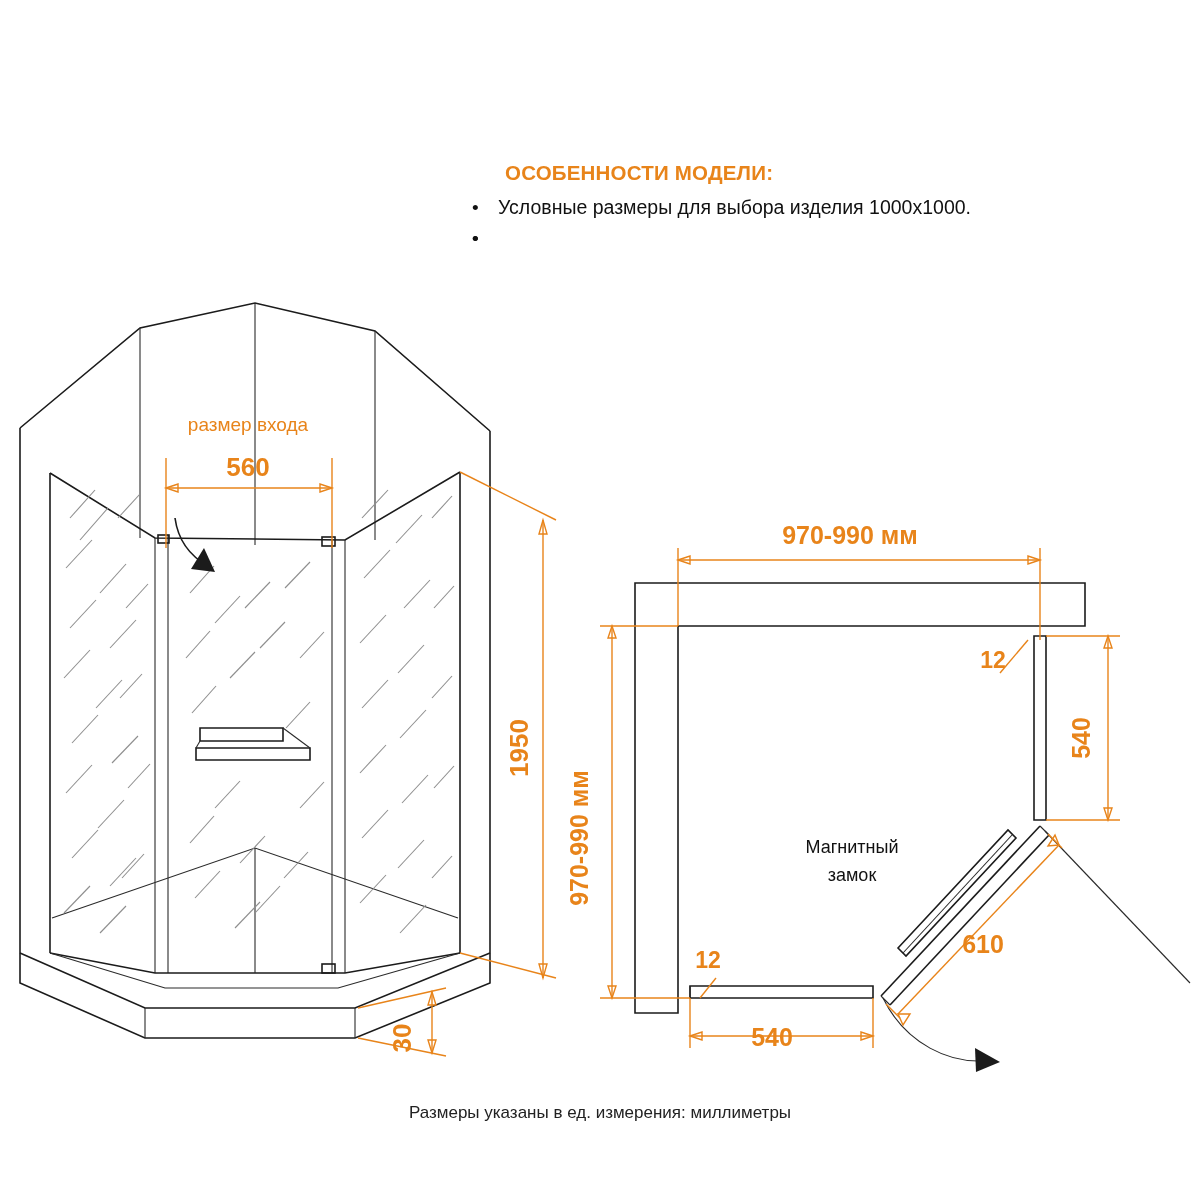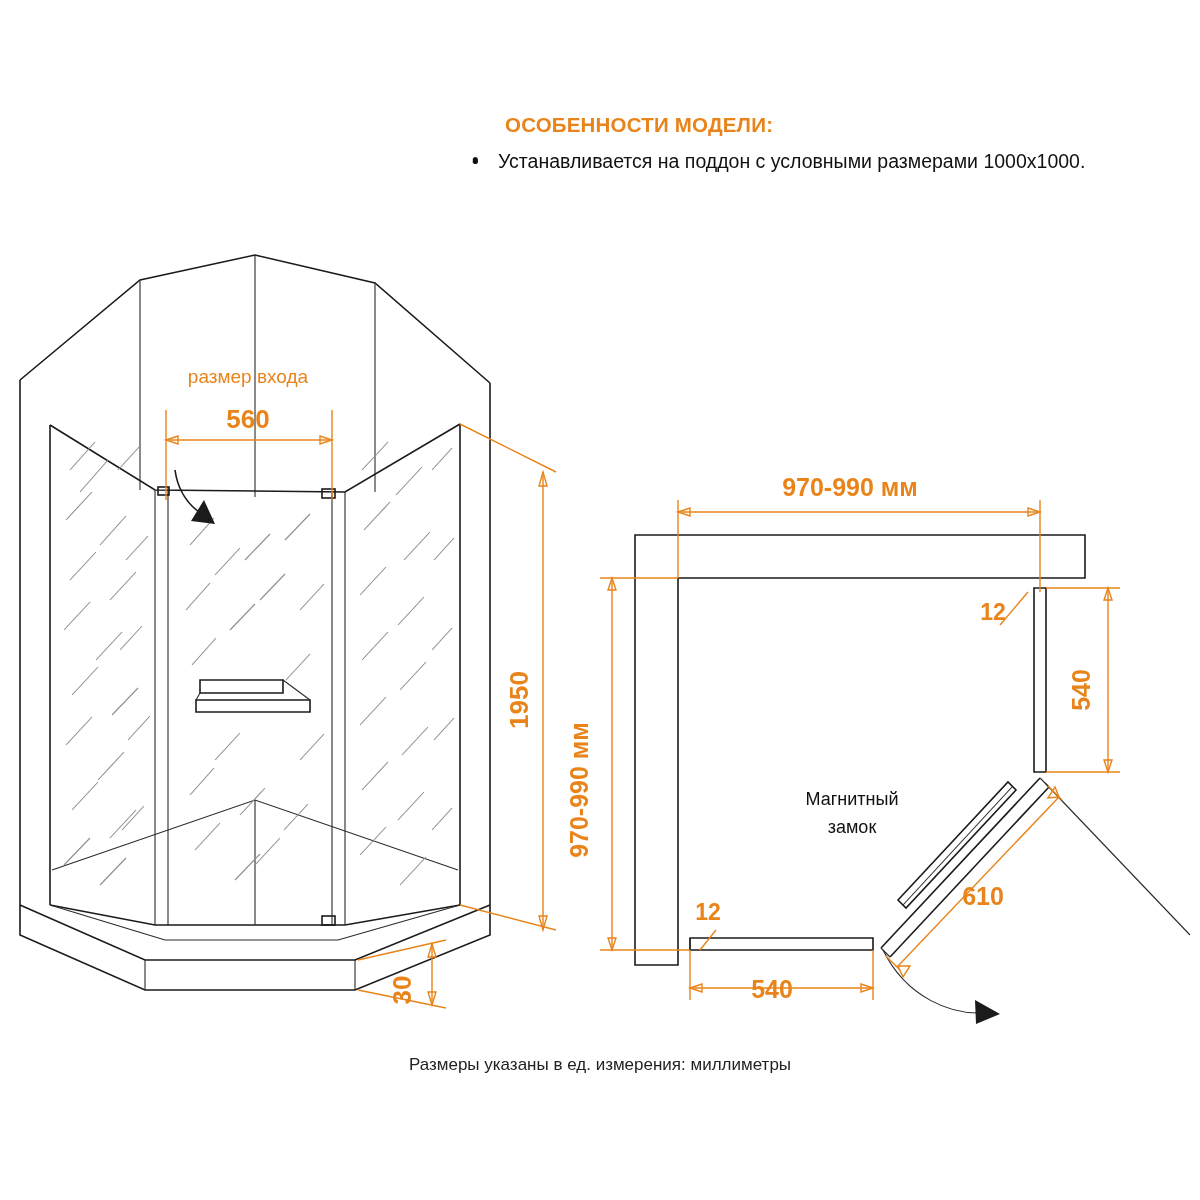--- a/index.html
+++ b/index.html
@@ -10,20 +10,21 @@
   body {
     width: 1200px;
     height: 1200px;
     font-family: "Liberation Sans", sans-serif;
     position: relative;
     overflow: hidden;
   }
   #root {
     position: absolute;
     inset: 0;
+    margin-top: 48px;
   }
   svg#canvas {
     position: absolute;
     left: 0;
     top: 0;
   }
   .features-title {
     position: absolute;
     left: 505px;
     top: 113px;
@@ -96,27 +97,27 @@
 </head>
 <body>
 
 <div id="root">
 
   <div class="features-title">ОСОБЕННОСТИ МОДЕЛИ:</div>
 
   <ul class="features-list">
     <li>
       <span class="bullet">•</span>
+      <span>Условные размеры для выбора изделия 1000х1000.</span>
     </li>
     <li>
       <span class="bullet">•</span>
     </li>
     <li>
       <span class="bullet">•</span>
-      <span>Устанавливается на поддон с условными размерами 1000х1000.</span>
     </li>
   </ul>
 
   <svg id="canvas" width="1200" height="1200" viewBox="0 0 1200 1200">
 
     <g>
 
       <g>
         <path class="draw" d="M20,380 L140,280 L255,255 L375,283 L490,383"></path>
         <path class="draw" d="M20,380 L20,905"></path>

